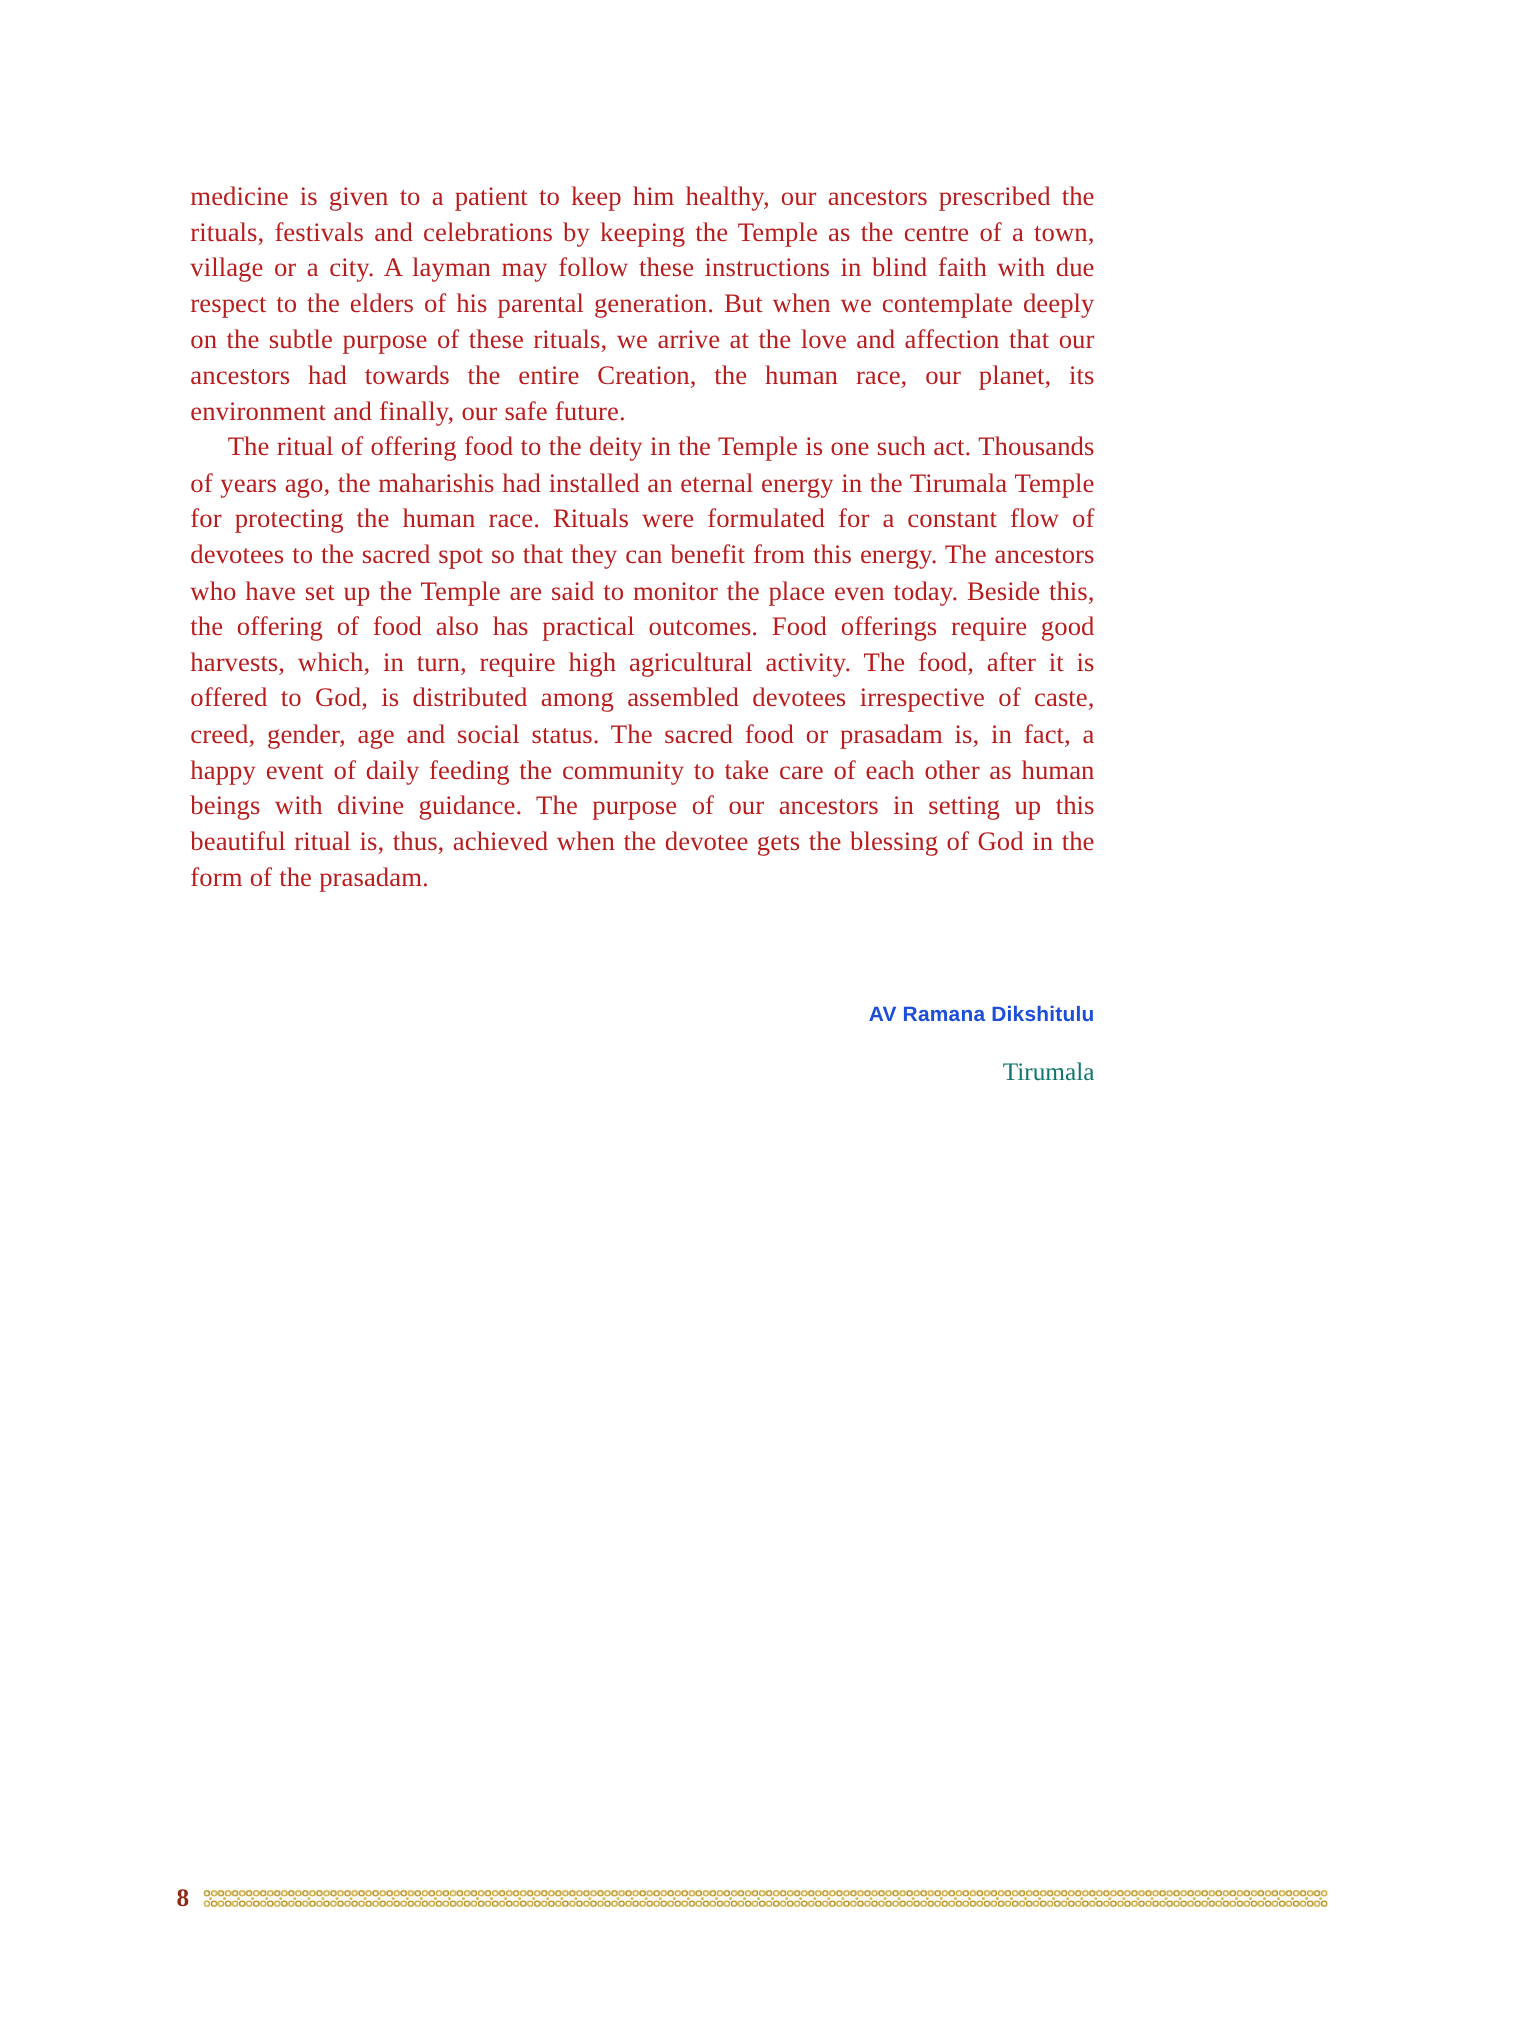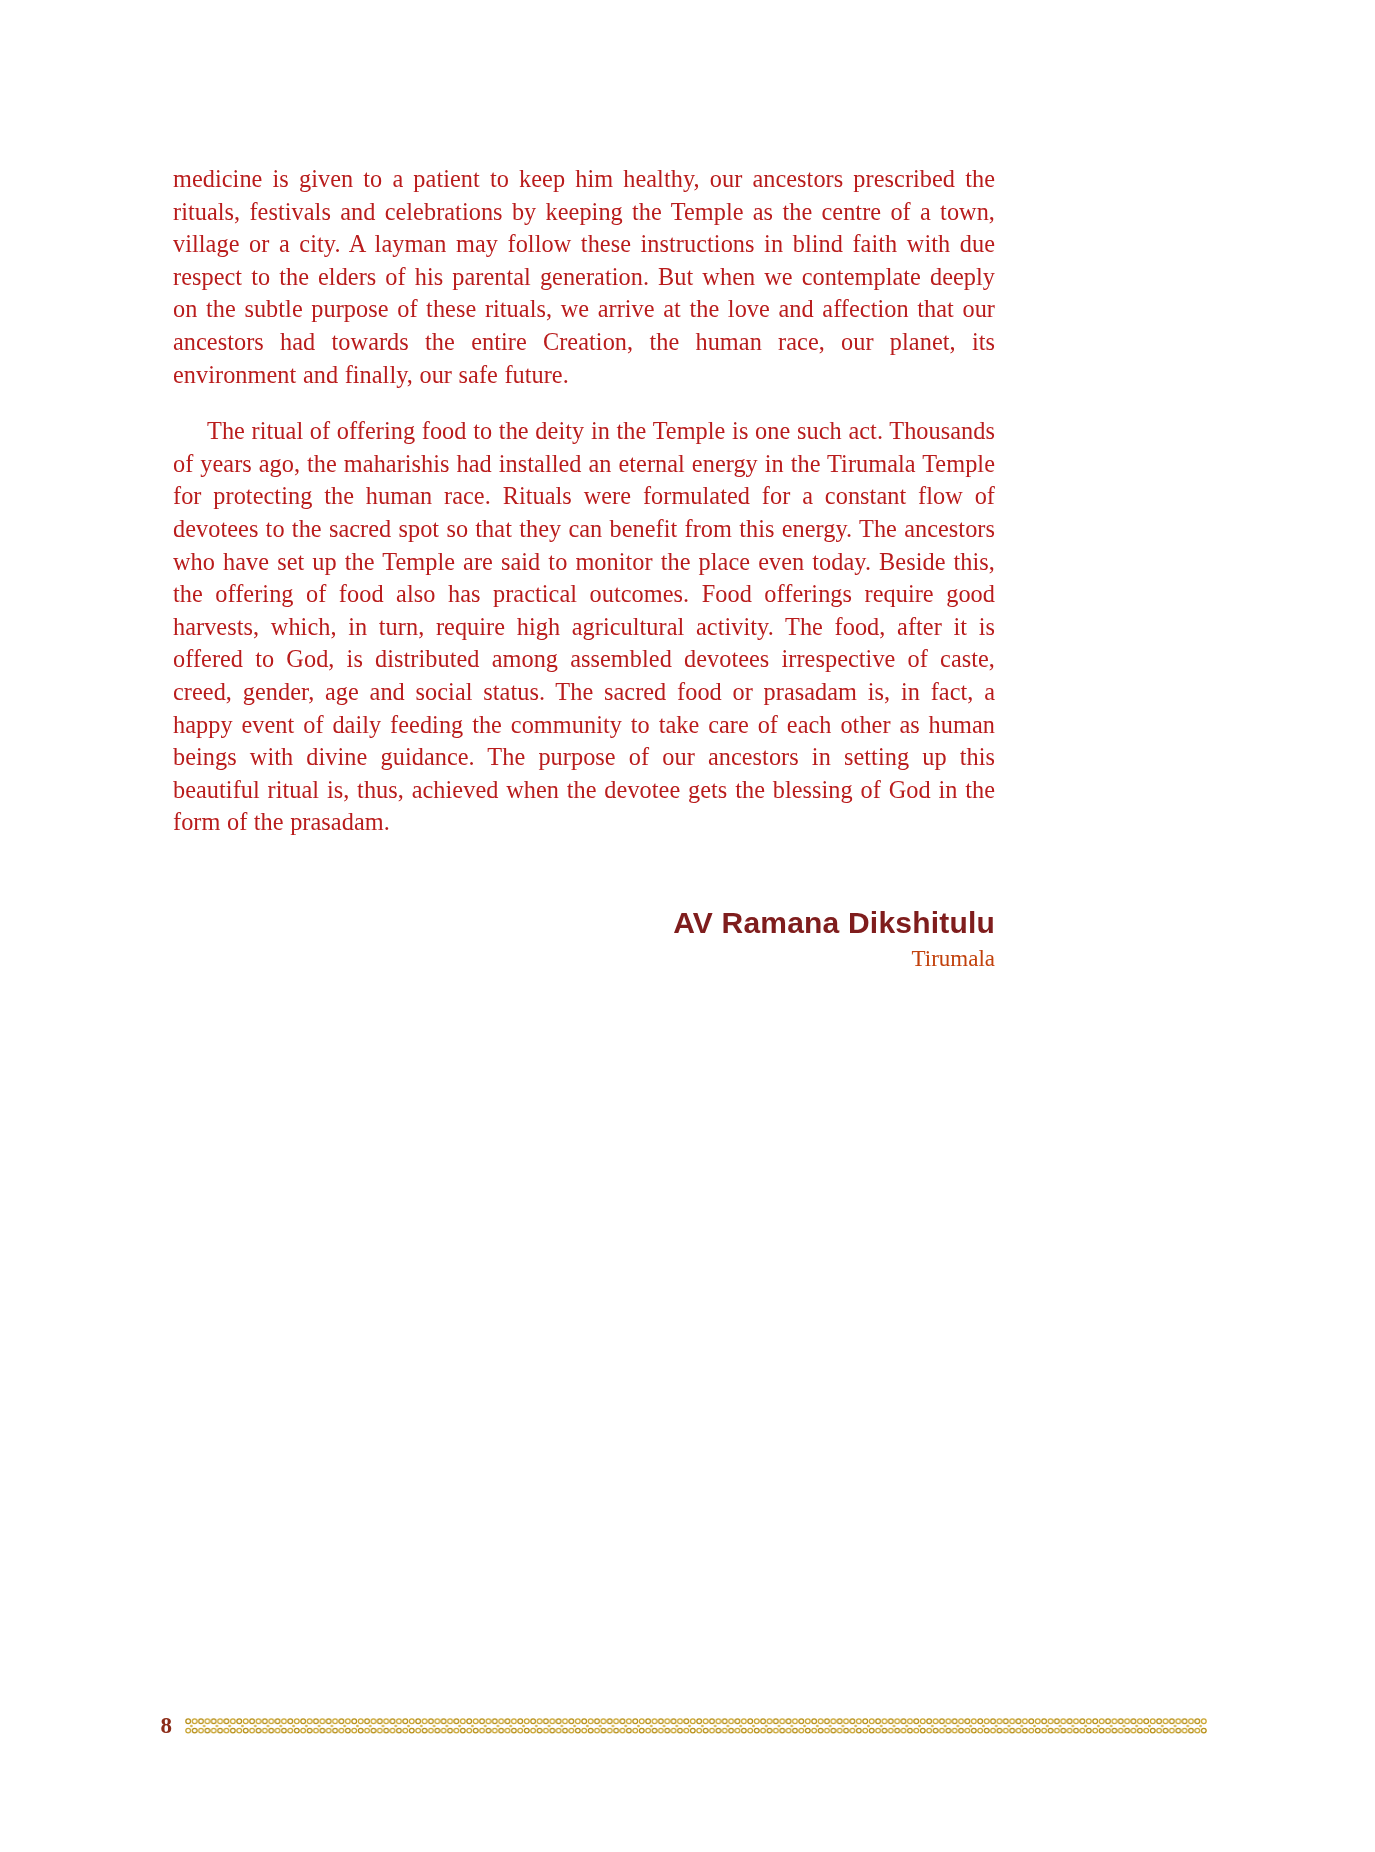--- a/index.html
+++ b/index.html
@@ -27,43 +27,42 @@
     line-height: 32.6px;
     color: #b91c1c;
     text-align: justify;
     text-justify: inter-word;
     margin: 0;
     letter-spacing: 0.05px;
     word-spacing: 0.4px;
   }
   .para + .para {
     text-indent: 34px;
-    margin-top: 24px;
   }
   .signature-block {
     position: absolute;
     left: 173px;
     top: 908px;
     width: 822px;
     text-align: right;
   }
   .signature-name {
     font-family: "Liberation Sans", "DejaVu Sans", sans-serif;
-    font-size: 30px;
+    font-size: 19px;
     font-weight: bold;
-    color: #7f1d1d;
+    color: #1d4ed8;
     letter-spacing: 0.2px;
     line-height: 30px;
   }
   .signature-place {
     font-family: "Liberation Serif", "DejaVu Serif", serif;
     font-size: 23px;
-    color: #c2410c;
+    color: #0f766e;
     line-height: 34px;
-    margin-top: 4px;
+    margin-top: 20px;
   }
   .footer {
     position: absolute;
     left: 0;
     top: 1706px;
     width: 1375px;
     height: 40px;
     display: flex;
     align-items: center;
   }

